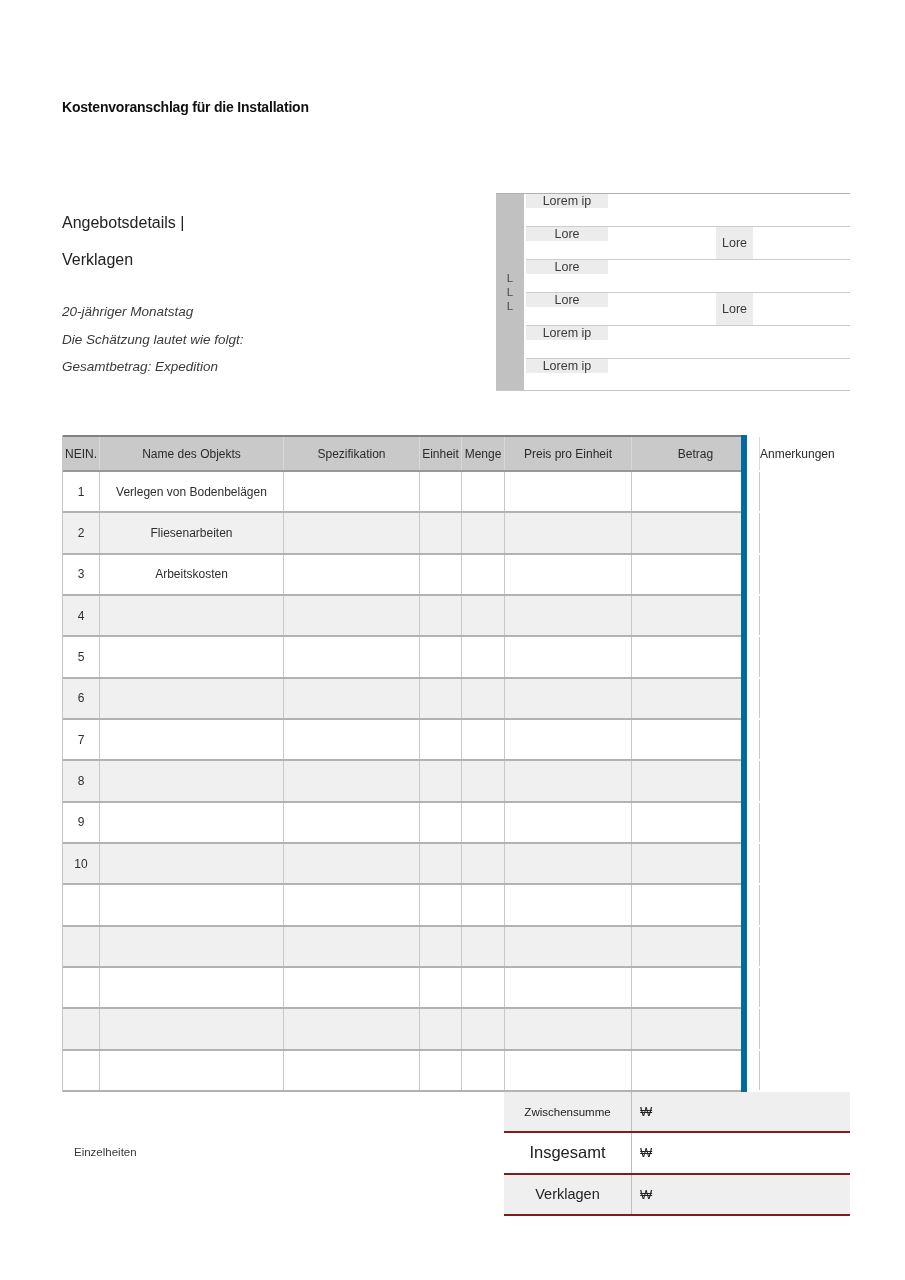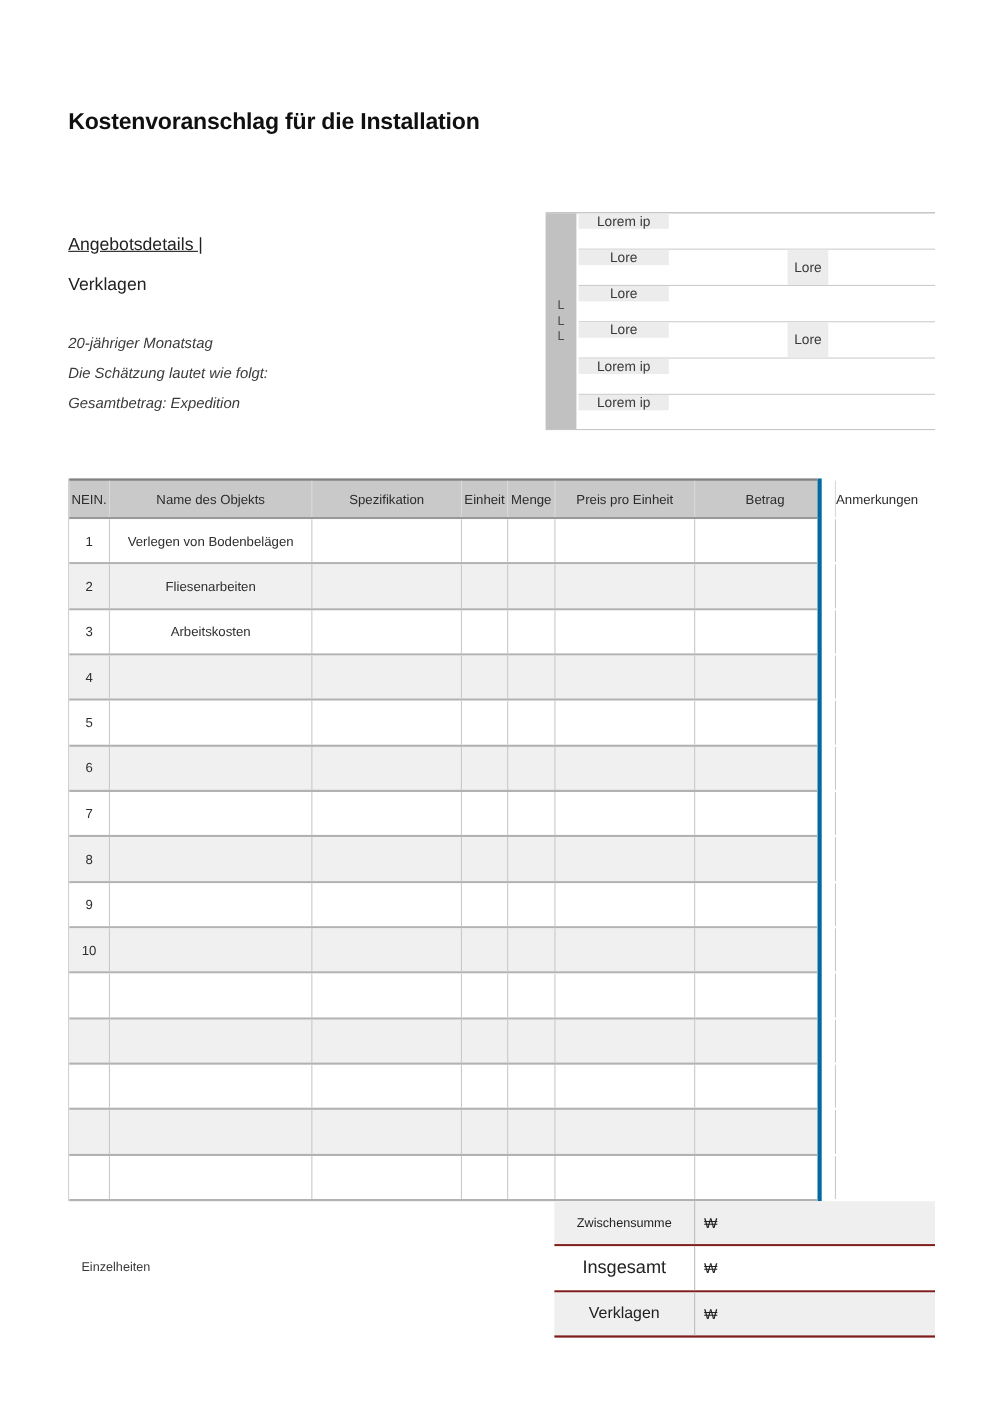--- a/index.html
+++ b/index.html
@@ -1,40 +1,40 @@
 <!DOCTYPE html>
 <html><head>
 <meta charset="utf-8">
 <style>
   * { margin:0; padding:0; box-sizing:border-box; }
   html,body { background:#ffffff; }
   body { font-family:"Liberation Sans","DejaVu Sans",sans-serif; color:#333; }
   .page { position:relative; width:905px; height:1280px; background:#fff; overflow:hidden; }
 
   
-  .title { position:absolute; left:62px; top:99px; font-size:21px; font-weight:700; color:#101010; letter-spacing:-0.2px; }
-
-  
-  .details-heading { position:absolute; left:62px; top:214px; font-size:16px; color:#222;text-decoration:underline; }
+  .title { position:absolute; left:62px; top:99px; font-size:14px; font-weight:700; color:#101010; letter-spacing:-0.2px; }
+
+  
+  .details-heading { position:absolute; left:62px; top:214px; font-size:16px; color:#222; }
   .details-subheading { position:absolute; left:62px; top:251px; font-size:16px; color:#222; }
   .details-lines { position:absolute; left:62px; top:298px; font-size:13.5px; color:#3a3a3a; line-height:27.5px;font-style:italic; }
 
   
   .info-panel { position:absolute; left:496px; top:193px; width:354px; height:198px; border-top:1px solid #b0b0b0; border-bottom:1px solid #c6c6c6; }
   .info-bar { position:absolute; left:0; top:0; bottom:0; width:28px; background:#c1c1c1; display:flex; flex-direction:column; align-items:center; justify-content:center; gap:1px; }
   .info-bar span { font-size:11.5px; line-height:13px; color:#4a4a4a; }
   .info-rows { position:absolute; left:30px; right:0; top:0; bottom:0; }
   .info-row { position:relative; height:33px; display:flex; align-items:stretch;flex-direction:column; }
   .info-row:not(:last-child) { border-bottom:1px solid #cccccc; }
   .info-label { width:82px; background:#ececec; display:flex; align-items:center; justify-content:center; font-size:12.5px; color:#3a3a3a; }
   .info-value { flex:1; }
   .info-label2 { position:absolute; left:190px; top:0; height:100%; width:37px; background:#ececec; display:flex; align-items:center; justify-content:center; font-size:12.5px; color:#3a3a3a; }
 
   
-  .table { position:absolute; left:62px; top:435px; width:685px; border-left:1px solid #c6c6c6; border-right:4px solid #0369a1; }
+  .table { position:absolute; left:62px; top:435px; width:685px; border-left:1px solid #c6c6c6; border-right:6px solid #0369a1; }
   .trow { display:grid; grid-template-columns:37px 184px 136px 42px 43px 127px 128px 1fr; }
   .thead { height:37px; background:#c9c9c9; border-top:2px solid #818181; border-bottom:2px solid #999999; }
   .thead .cell { display:flex; align-items:center; justify-content:center; font-size:12px; color:#2b2b2b; border-right:1px solid #d9d9d9; }
   .thead .cell:last-child { border-right:none; }
   .tbody-row { height:41.33px; border-bottom:2px solid #b2b2b2; background:#fff; }
   .tbody-row.alt { background:#f0f0f0; }
   .tbody-row .cell { border-right:1px solid #c9c9c9; display:flex; align-items:center; justify-content:center; font-size:12px; color:#2e2e2e; }
   .tbody-row .cell:last-child { border-right:none; }
   .cell-no { font-size:12.5px; color:#333; }
 

